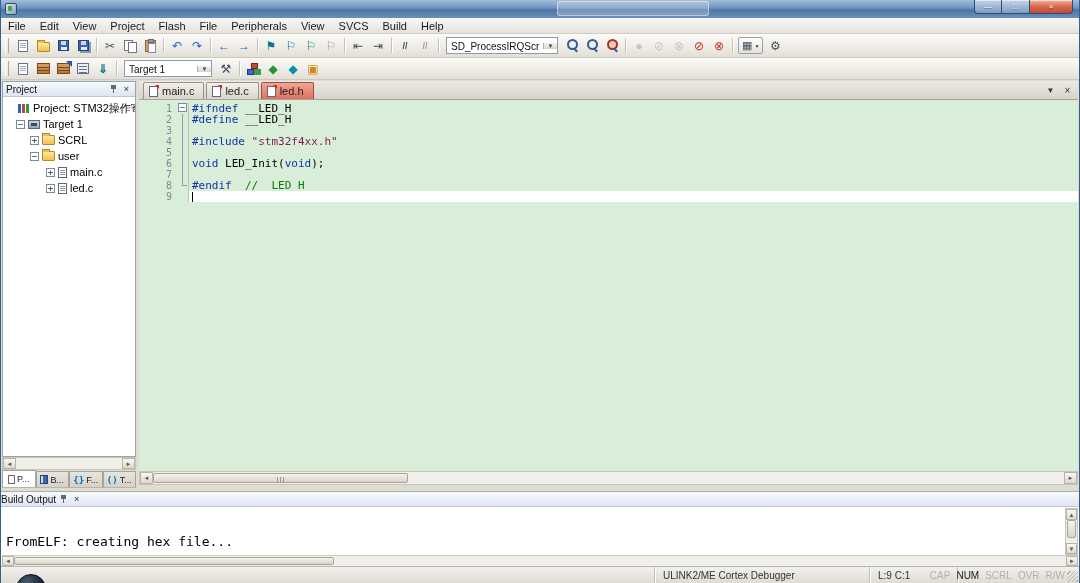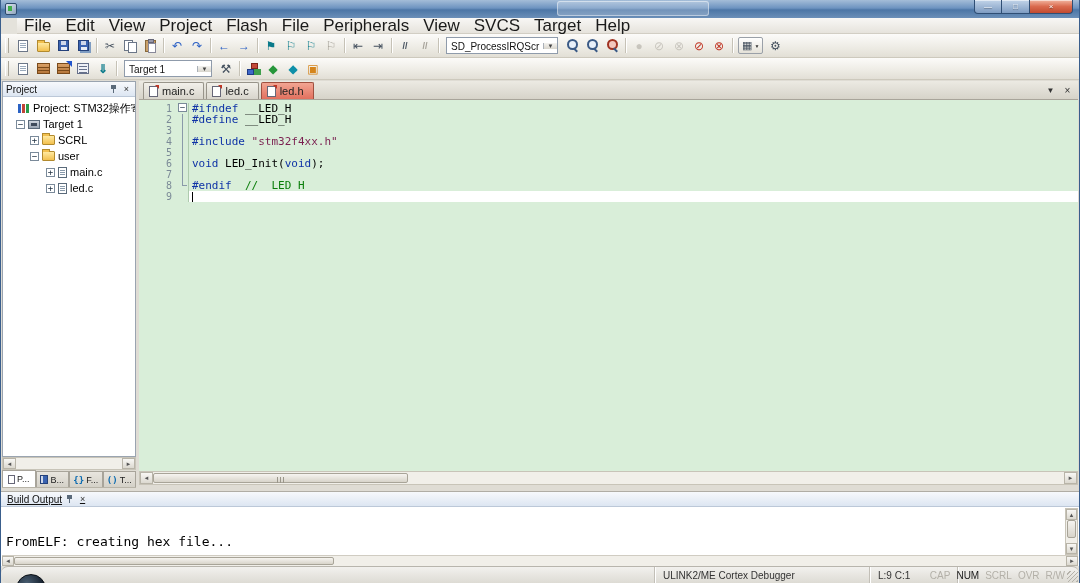--- a/index.html
+++ b/index.html
@@ -17,23 +17,23 @@
   .overlay-win { position: absolute; left: 556px; top: 1px; width: 152px; height: 15px;
     background: rgba(255,255,255,.22); border: 1px solid rgba(255,255,255,.45); border-radius: 3px; }
   .win-controls { position: absolute; top: 0; right: 6px; display: flex; }
   .wc { height: 14px; display: flex; align-items: center; justify-content: center; font-size: 8px; color: #fff;
     border: 1px solid #2f4e74; border-top: none; box-shadow: inset 0 1px 0 rgba(255,255,255,.55); text-shadow: 0 1px 1px rgba(0,0,0,.5); }
   .wc.min { width: 28px; border-radius: 0 0 0 4px; background: linear-gradient(#c2d4e9,#7e9cc2); }
   .wc.max { width: 27px; background: linear-gradient(#c2d4e9,#7e9cc2); border-left: none; border-right: none; }
   .wc.close { width: 44px; border-radius: 0 0 4px 0; background: linear-gradient(#f2b5a0,#da6a4e 50%,#c14a30); }
 
   
-  .menubar { position: absolute; top: 18px; left: 16px; right: 0; height: 16px;
+  .menubar { position: absolute; top: 18px; left: 0; right: 0; height: 16px;
     background: linear-gradient(#f8f7f5,#e6e3dc); border-bottom: 1px solid #d2cec4;
-    display: flex; align-items: center; font-size: 17px; color: #1a1a1a; }
+    display: flex; align-items: center; font-size: 11px; color: #1a1a1a; }
   .menu-item { padding: 0 7px; height: 100%; display: flex; align-items: center; white-space: nowrap; }
 
   
   .toolbar { position: absolute; left: 0; right: 0; display: flex; align-items: center; padding: 0 2px;
     background: linear-gradient(#fcfbf9,#edebe4 60%,#e2dfd6); border-bottom: 1px solid #cdc9bd; }
   .toolbar.t1 { top: 34px; height: 24px; }
   .toolbar.t2 { top: 58px; height: 22px; }
   .tgrip { width: 4px; height: 15px; margin: 0 4px 0 2px; border-left: 1px solid #fff; border-right: 1px solid #aaa69a; flex: none; }
   .tbi { width: 20px; height: 18px; display: inline-flex; align-items: center; justify-content: center;
     font-size: 12px; color: #44505e; border-radius: 2px; flex: none; }
@@ -150,36 +150,36 @@
 
   .e-hscroll { position: absolute; bottom: 0; left: 0; right: 0; height: 14px; background: #f1efe9; border: 1px solid #c8c4b8;
     display: flex; align-items: stretch; }
   .e-hscroll .thumb { width: 255px; margin: 1px 0; background: linear-gradient(#f6f4f0,#d8d4ca); border: 1px solid #a8a498; border-radius: 2px; position: relative; }
   .e-hscroll .thumb::after { content: ""; position: absolute; left: 50%; top: 3px; width: 8px; height: 6px; margin-left: -4px;
     background: repeating-linear-gradient(90deg,#9a968a 0,#9a968a 1px,transparent 1px,transparent 3px); }
 
   
   .build-output { position: absolute; top: 491px; left: 0; right: 0; height: 75px; background: #fff; border-top: 1px solid #b0ada5; }
   .bo-head { height: 15px; background: linear-gradient(#f7f9fc,#dde6f2); border-bottom: 1px solid #bcc8d8;
-    display: flex; align-items: center; font-size: 10px; padding: 0 6px; color: #111; text-decoration: underline; }
+    display: flex; align-items: center; font-size: 10px; padding: 0 0; color: #111; }
   .bo-body { position: absolute; top: 15px; left: 1px; right: 14px; bottom: 11px; background: #fff; overflow: hidden;
     font-family: "DejaVu Sans Mono", monospace; font-size: 13px; line-height: 13px; padding: 2px 4px; color: #000; white-space: pre; }
   .bo-vscroll { position: absolute; top: 16px; right: 1px; bottom: 11px; width: 13px; background: #f1efe9; border: 1px solid #c8c4b8;
     display: flex; flex-direction: column; align-items: stretch; }
   .bo-vscroll .sbtn { width: auto; height: 11px; }
   .bo-vscroll .vthumb { height: 18px; margin: 0 1px; background: linear-gradient(#f6f4f0,#d8d4ca); border: 1px solid #a8a498; border-radius: 2px; }
   .bo-hscroll { position: absolute; left: 1px; right: 1px; bottom: 0; height: 11px; background: #f1efe9; border-top: 1px solid #d0ccc2;
     display: flex; align-items: stretch; }
   .bo-hscroll .sbtn { width: 12px; }
   .bo-hscroll .thumb { width: 320px; margin: 1px 0; background: linear-gradient(#f6f4f0,#d8d4ca); border: 1px solid #a8a498; border-radius: 2px; }
 
   
   .statusbar { position: absolute; top: 566px; left: 0; right: 0; height: 17px;
     background: linear-gradient(#f2f1ee,#dddbd4); border-top: 1px solid #b8b5ad;
-    display: flex; align-items: center; font-size: 10px; color: #333; border-radius: 7px; }
+    display: flex; align-items: center; font-size: 10px; color: #333; }
   .sb-msg { flex: 1; height: 100%; }
   .sb-cell { height: 100%; display: flex; align-items: center; padding: 0 8px; border-left: 1px solid #c2bfb7; box-shadow: inset 1px 0 0 #fff; white-space: nowrap; }
   .sb-debugger { width: 215px; }
   .sb-cursor { width: 88px; }
   .sb-flags { width: 122px; justify-content: flex-end; gap: 6px; padding-right: 14px; }
   .flag { color: #b3b0a8; } .flag.on { color: #1a1a1a; }
   .grip-corner { position: absolute; right: 1px; bottom: 1px; width: 11px; height: 11px;
     background: repeating-linear-gradient(135deg,transparent 0,transparent 2px,#b5b2aa 2px,#b5b2aa 3px); }
 
   .start-orb { position: absolute; left: 15px; top: 574px; width: 30px; height: 30px; border-radius: 50%;
@@ -203,21 +203,21 @@
   <div class="menubar">
     <span class="menu-item">File</span>
     <span class="menu-item">Edit</span>
     <span class="menu-item">View</span>
     <span class="menu-item">Project</span>
     <span class="menu-item">Flash</span>
     <span class="menu-item">File</span>
     <span class="menu-item">Peripherals</span>
     <span class="menu-item">View</span>
     <span class="menu-item">SVCS</span>
-    <span class="menu-item">Target</span>
+    <span class="menu-item">Build</span>
     <span class="menu-item">Help</span>
   </div>
 
   <div class="toolbar t1">
     <div class="tgrip"></div>
     <span class="tbi">
         <i class="g-page"></i>
       </span>
     <span class="tbi">
         <i class="g-folder"></i>

